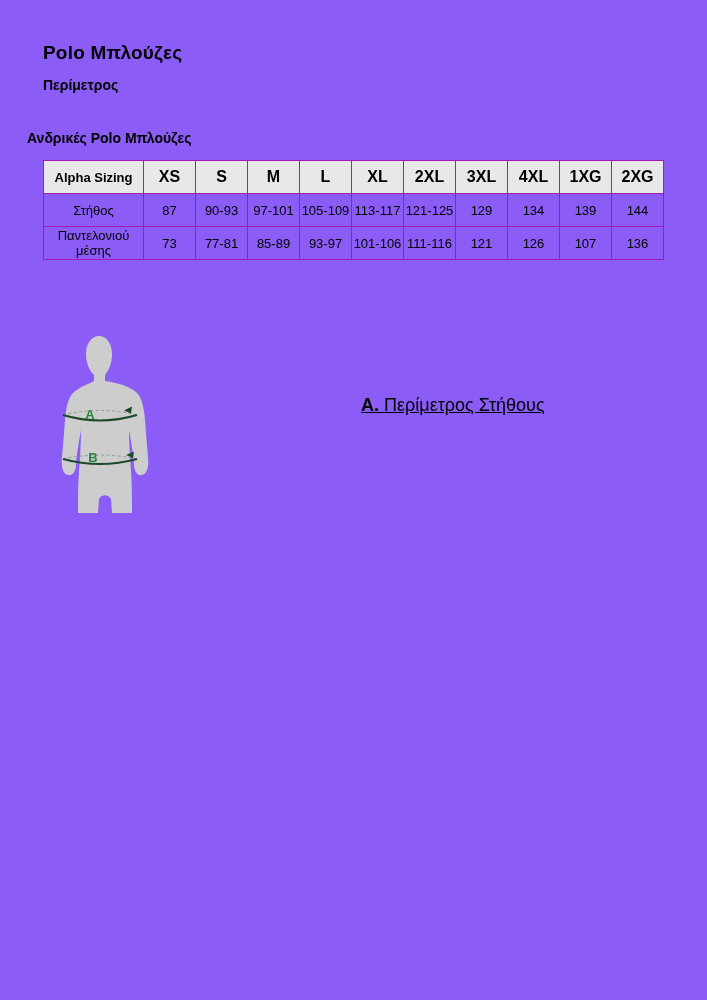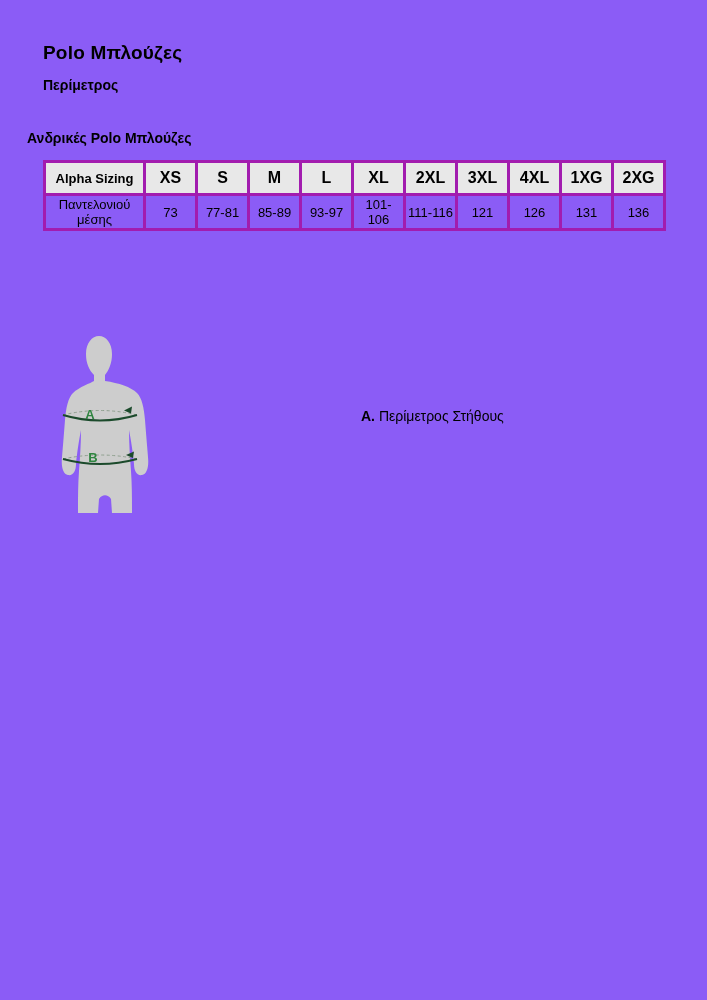--- a/index.html
+++ b/index.html
@@ -25,21 +25,21 @@
     position:absolute; left:27px; top:130px;
     font-size:14px; font-weight:bold;
   }
 
   table.size-table {
     position:absolute; left:43px; top:160px;
     width:621px; table-layout:fixed;
     border-collapse:collapse;
   }
   table.size-table td {
-    border:3px solid #a21caf;
+    border:1px solid #a21caf;
     text-align:center; vertical-align:middle;
     padding:1px;
   }
   .col-label { width:100px; }
   .col-size  { width:52px; }
   tr.hdr-row td { background:#e8e8e8; }
   tr.table-row { height:33px; }
   td.lbl       { font-size:13px; }
   td.lbl-bold  { font-size:13px; font-weight:bold; }
   td.size-cell { font-size:16px; font-weight:bold; }
@@ -47,22 +47,22 @@
   td.data-cell { font-size:13px; }
   td.lbl.wrap  { line-height:15px; }
 
   .figure {
     position:absolute; left:50px; top:333px;
     width:110px; height:182px;
   }
   .figure svg { display:block; }
 
   .legend {
-    position:absolute; left:361px; top:408px;
-    font-size:14px; line-height:17px;
+    position:absolute; left:361px; top:397px;
+    font-size:18px; line-height:17px;text-decoration:underline;
   }
   .legend-key { font-weight:bold; }
 </style>
 </head>
 <body>
 
 <div class="page">
 
   <h1 class="title">Polo Μπλούζες</h1>
   <h2 class="subtitle">Περίμετρος</h2>
@@ -81,30 +81,43 @@
           <td class="size-cell">M</td>
           <td class="size-cell">L</td>
           <td class="size-cell">XL</td>
           <td class="size-cell">2XL</td>
           <td class="size-cell">3XL</td>
           <td class="size-cell">4XL</td>
           <td class="size-cell">1XG</td>
           <td class="size-cell">2XG</td>
         </tr>
         <tr class="table-row data-row">
+          <td class="lbl wrap">Στήθος</td>
+          <td class="data-cell">87</td>
+          <td class="data-cell">90-93</td>
+          <td class="data-cell">97-101</td>
+          <td class="data-cell">105-109</td>
+          <td class="data-cell">113-117</td>
+          <td class="data-cell">121-125</td>
+          <td class="data-cell">129</td>
+          <td class="data-cell">134</td>
+          <td class="data-cell">139</td>
+          <td class="data-cell">144</td>
+        </tr>
+        <tr class="table-row data-row">
           <td class="lbl wrap">Παντελονιού μέσης</td>
           <td class="data-cell">73</td>
           <td class="data-cell">77-81</td>
           <td class="data-cell">85-89</td>
           <td class="data-cell">93-97</td>
           <td class="data-cell">101-106</td>
           <td class="data-cell">111-116</td>
           <td class="data-cell">121</td>
           <td class="data-cell">126</td>
-          <td class="data-cell">131</td>
+          <td class="data-cell">107</td>
           <td class="data-cell">136</td>
         </tr>
       </tbody>
   </table>
 
   <div class="figure">
     <svg width="110" height="182" viewBox="0 0 110 182">
 
       <path fill="#cdcdcd" d="M49,3 C56,3 62,10 62,21 C62,30 59,37 55,42 L55,48
                C69,50 81,54 87,60 C92,65 94,75 95,87 C96,100 97,112 98,124

